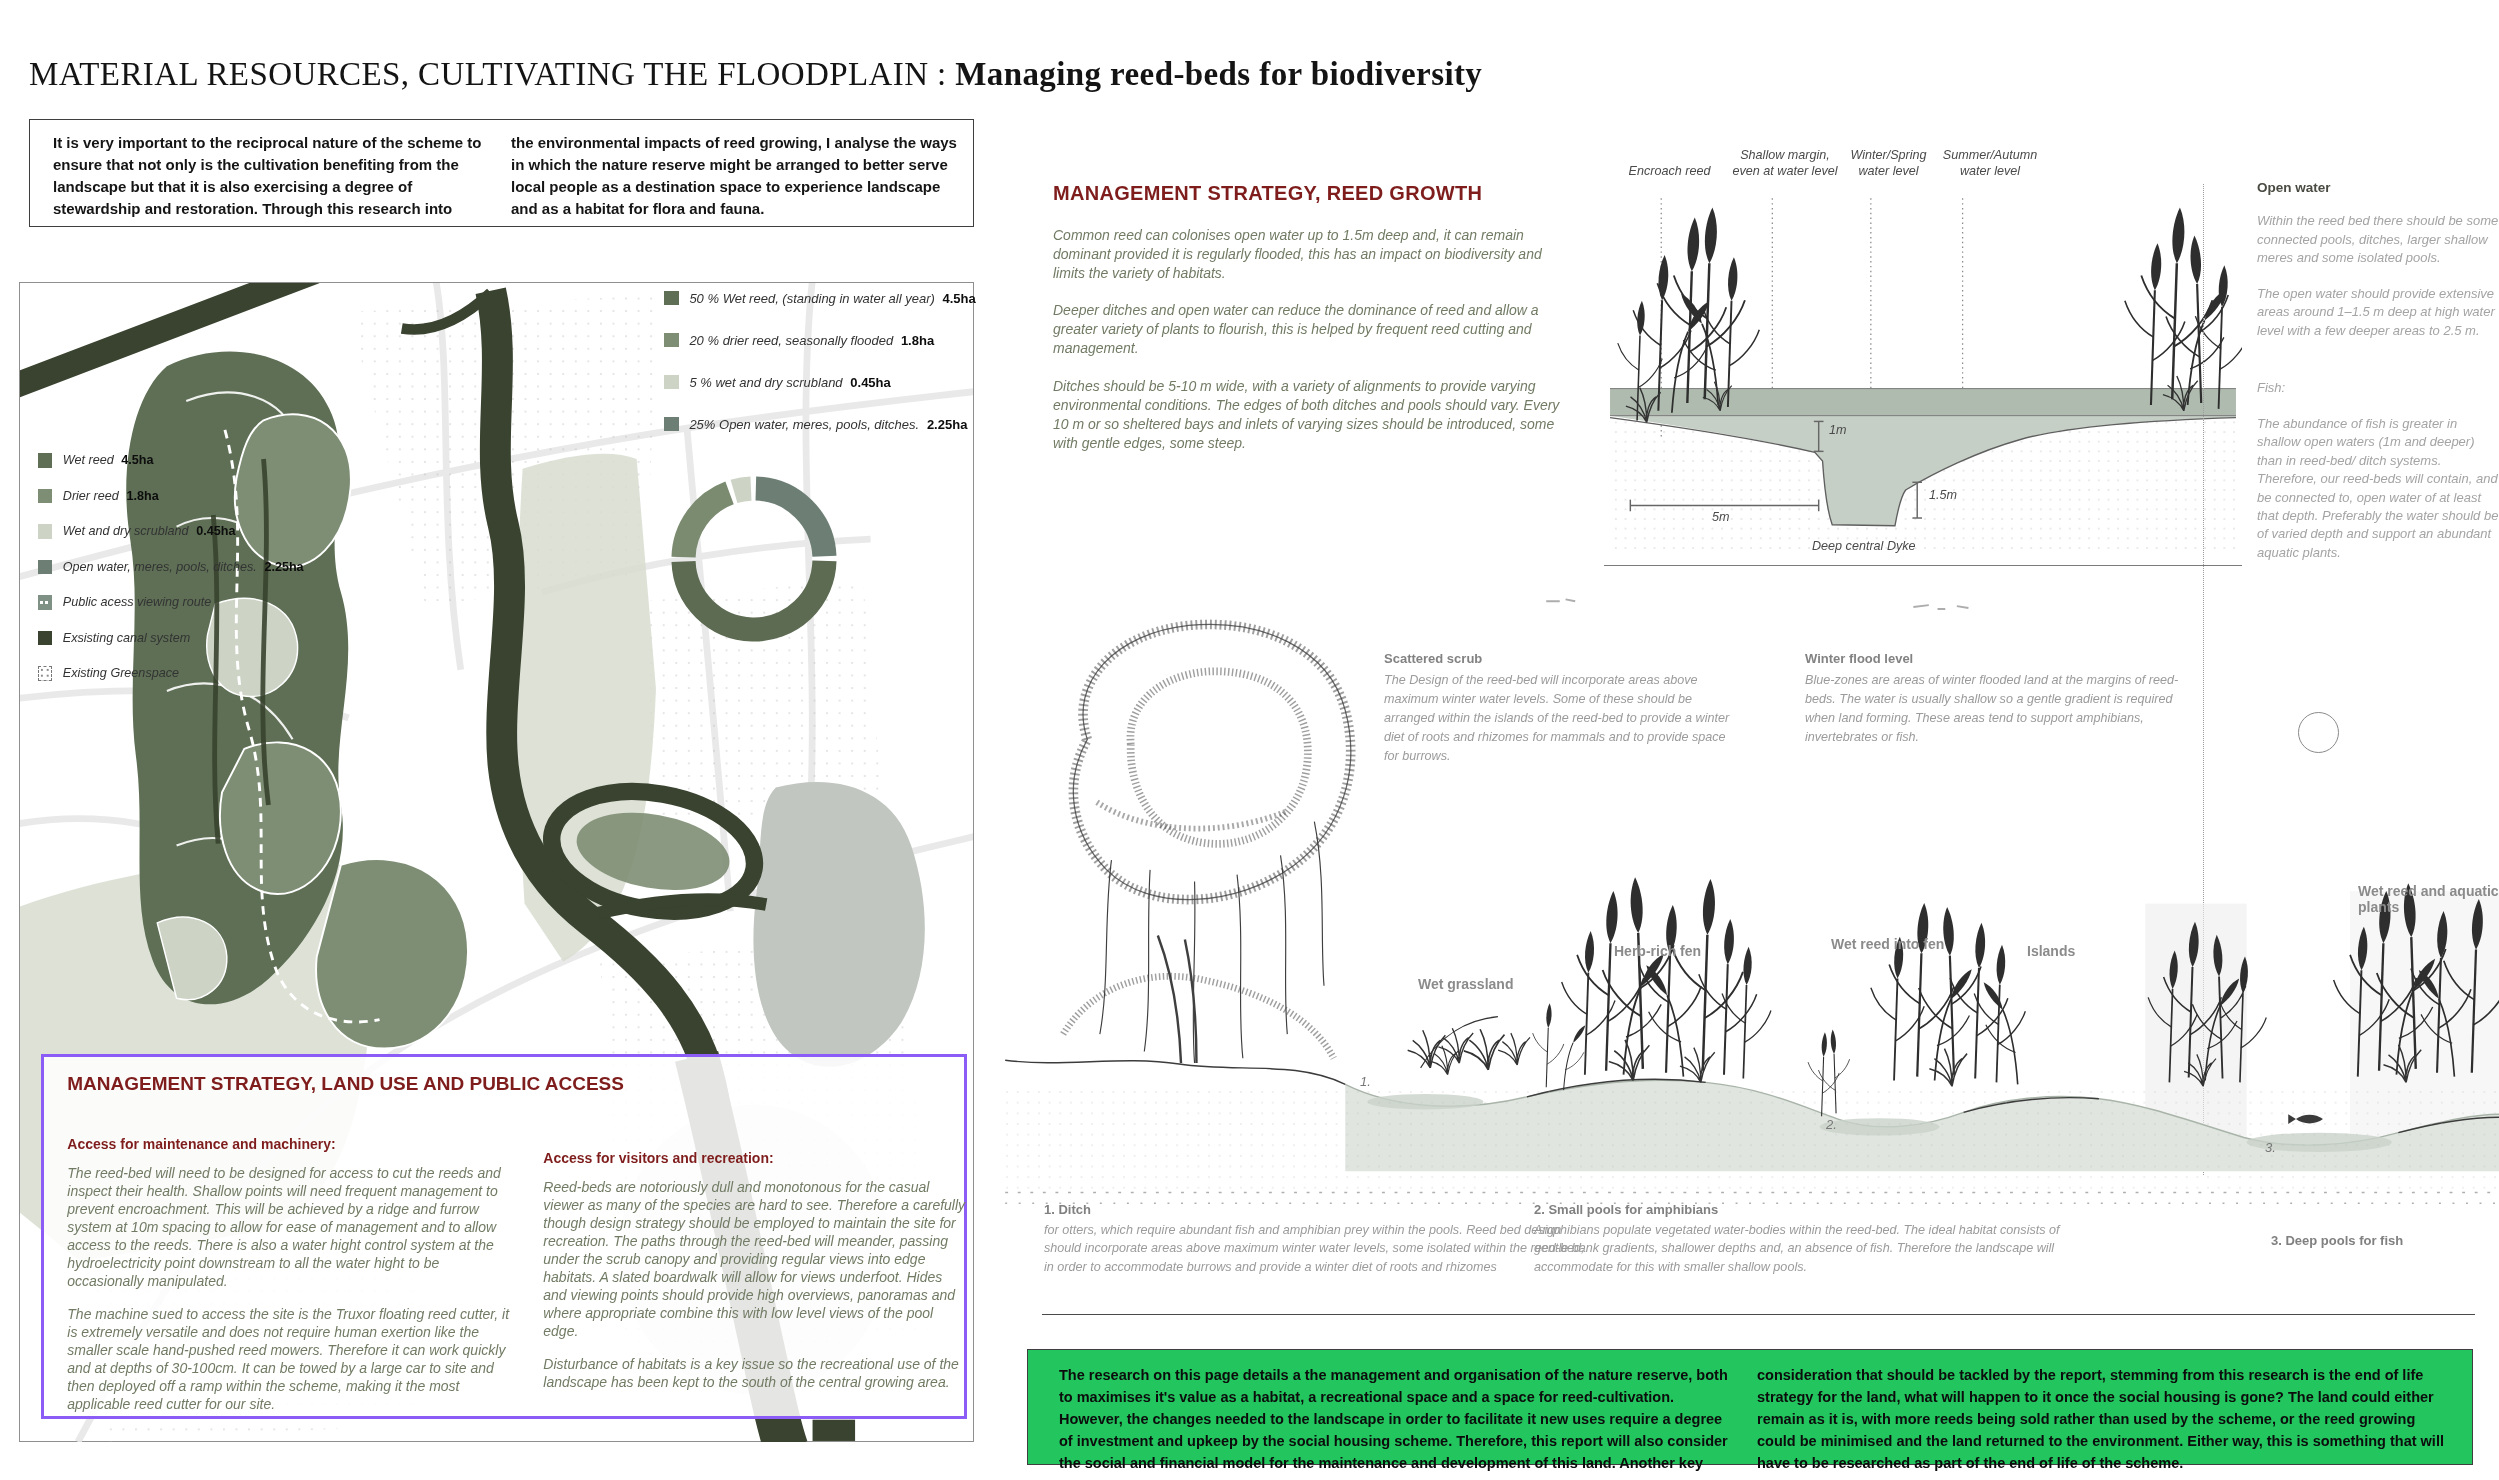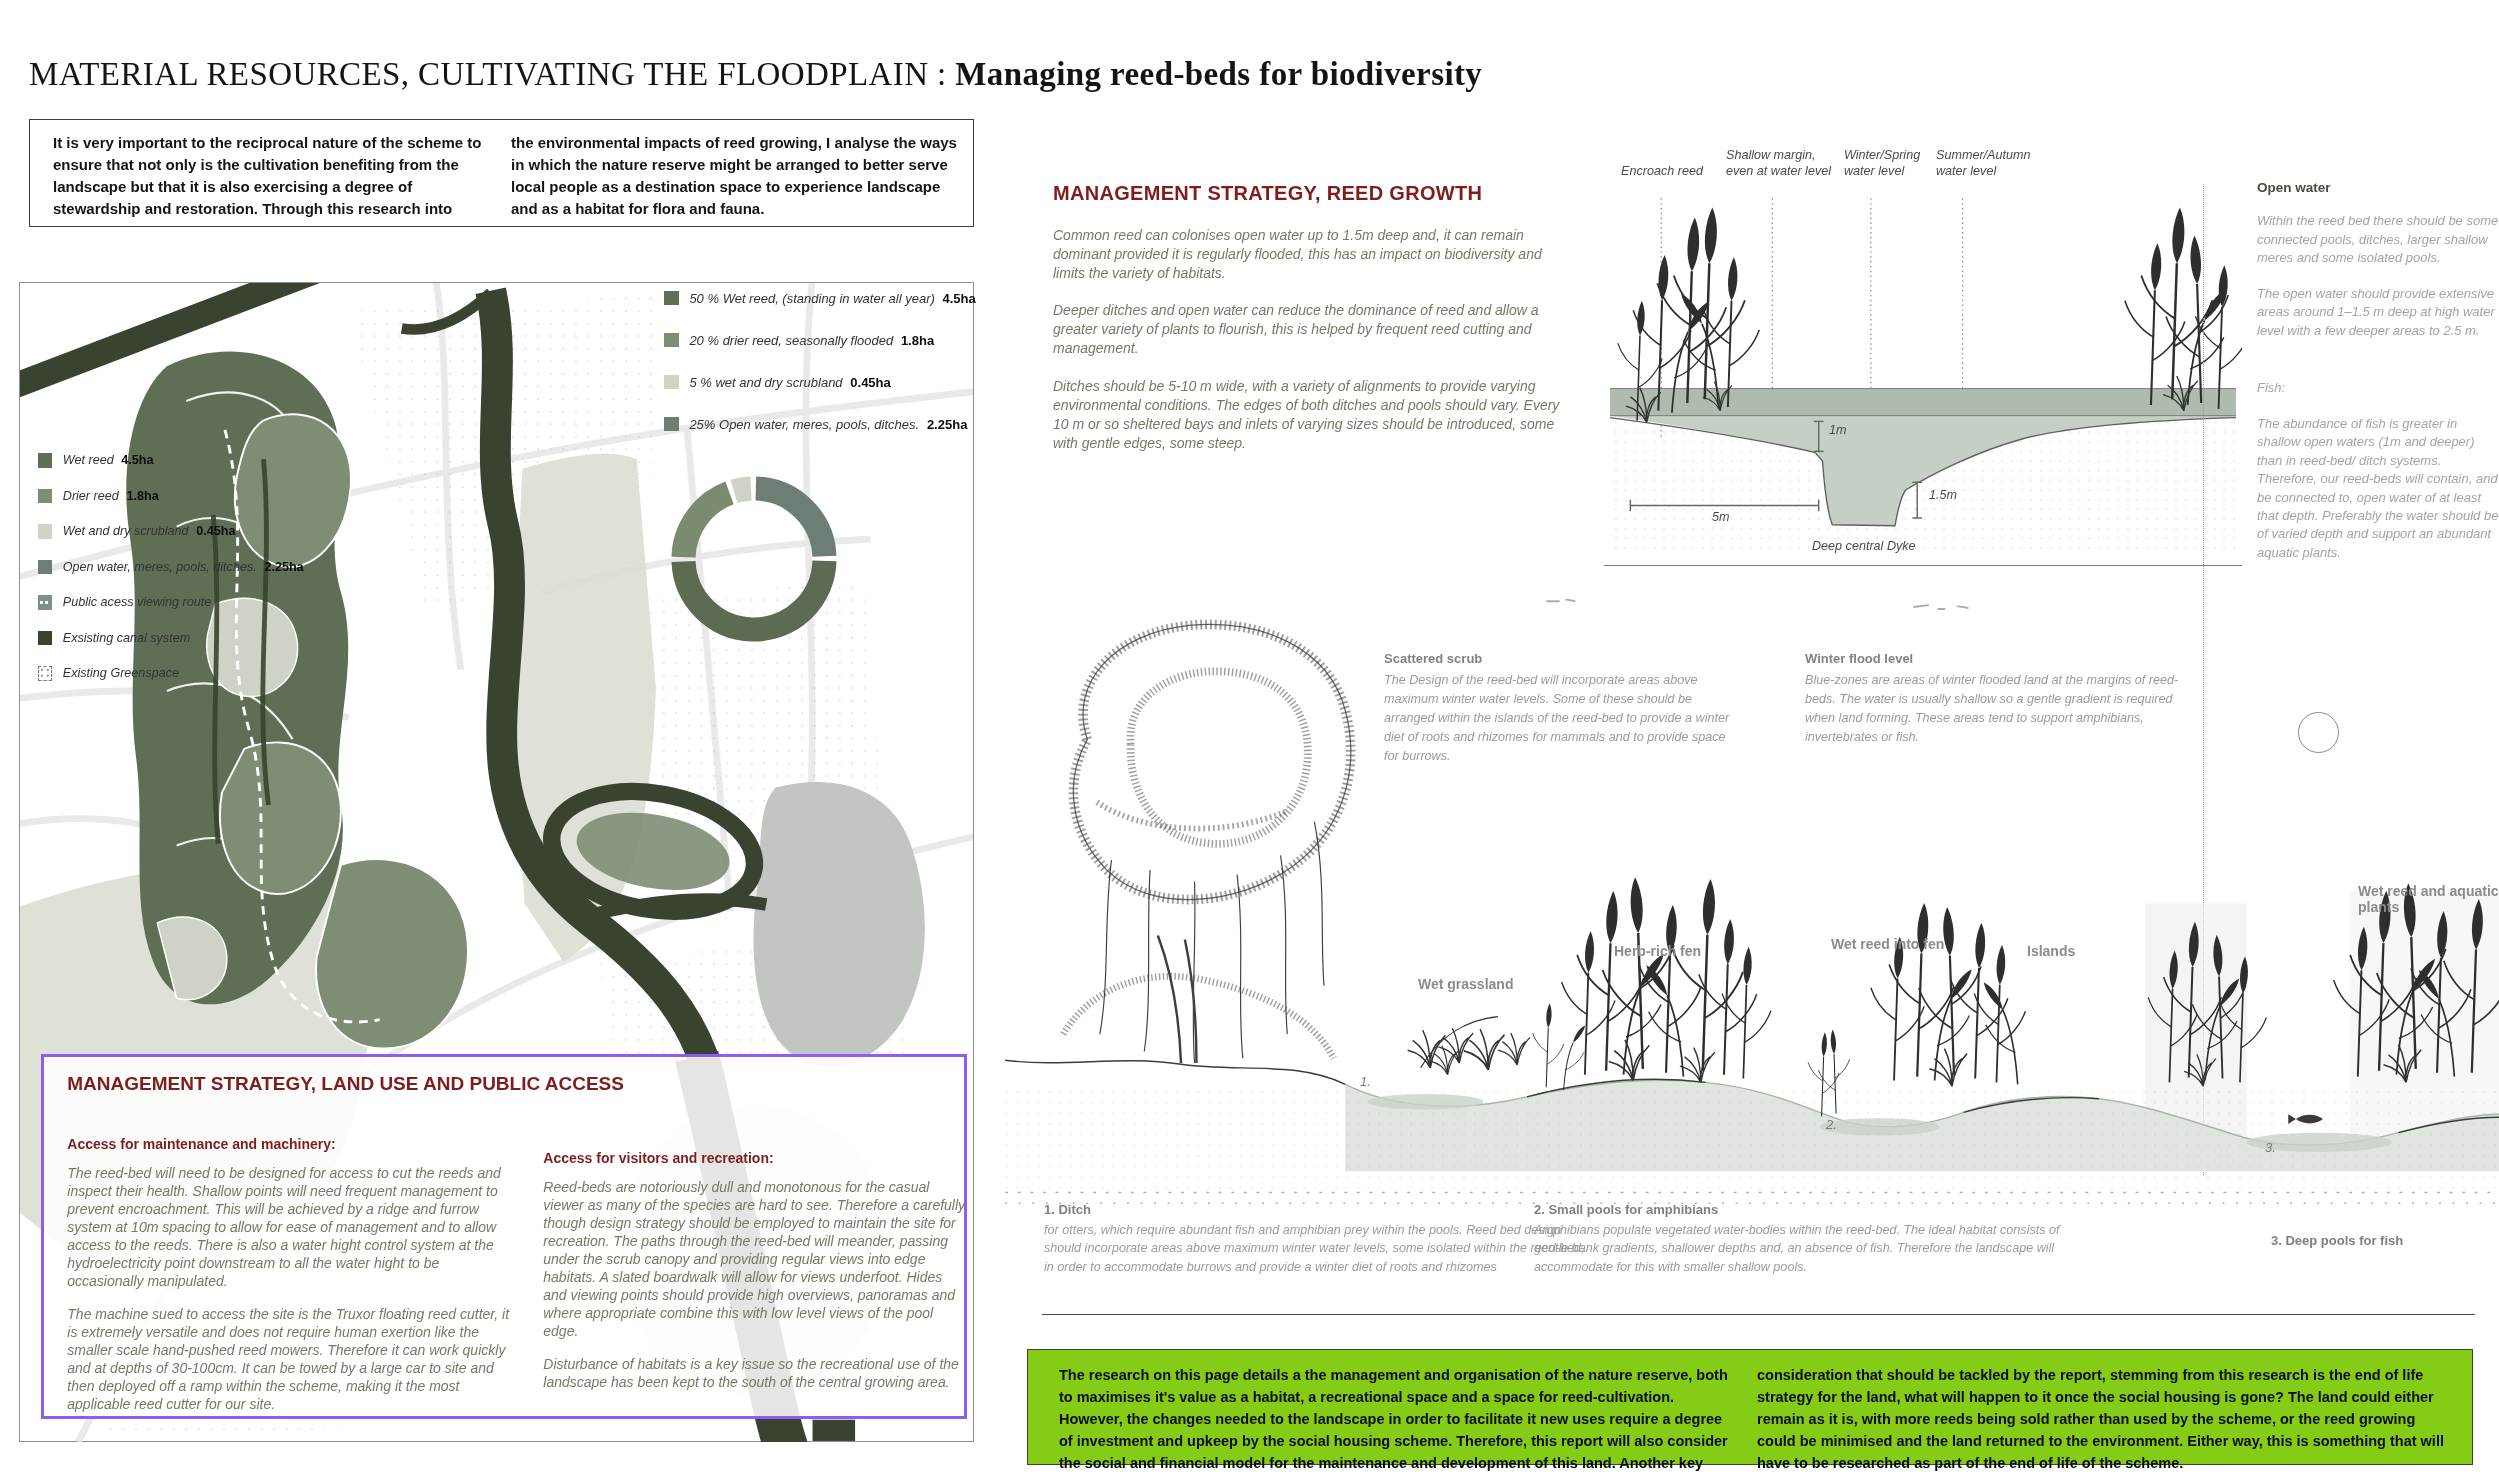--- a/index.html
+++ b/index.html
@@ -34,21 +34,21 @@
   .mgmt-col-r{left:499px;top:93px;width:425px;}
   .mgmt-sub{font-weight:bold;margin:0 0 11.6px 0;}
   .mgmt-col p.body{margin:0 0 15.5px 0;font-style:italic;line-height:18px;}
   
   .reed-growth{left:1053px;top:182px;width:509px;}
   .reed-growth h2{margin:0 0 21px 0;font-size:20px;letter-spacing:0.3px;}
   .reed-growth p{margin:0 0 18.4px 0;font-size:14px;font-style:italic;line-height:19px;}
   .green-h{color:#7f1d1d;}
   .green-body{color:#717b64;}
   
-  .xl{position:absolute;font-size:12.6px;font-style:italic;color:#4a4a4a;line-height:15.5px;}
+  .xl{position:absolute;font-size:12.6px;font-style:italic;color:#4a4a4a;line-height:15.5px;text-align:center;}
   .rule-x{left:1604px;top:565px;width:638px;border-top:1px solid #7a7a7a;height:0;}
   .dotted-div{left:2203px;top:184px;height:991px;width:0;border-left:1.9px dotted #9c9c9c;}
   .circle-marker{left:2298px;top:712px;width:41px;height:41px;border:1.9px solid #8a8a8a;border-radius:50%;box-sizing:border-box;}
   
   .open-water{left:2257px;top:180px;width:243px;}
   .open-water h3{margin:0 0 17.4px 0;font-size:13.5px;color:#4b4b43;}
   .open-water p{margin:0 0 17.4px 0;font-size:13px;font-style:italic;color:#a4a4a4;line-height:18.4px;}
   .open-water .fish{margin-top:39px;}
   
   .gcol{position:absolute;}
@@ -61,21 +61,21 @@
   .marker{position:absolute;font-size:13px;font-style:italic;color:#787878;}
   
   .anno{position:absolute;}
   .anno h5{margin:0 0 3.9px 0;font-size:13px;color:#808080;}
   .anno p{margin:0;font-size:12.6px;font-style:italic;color:#9b9b9b;line-height:18.4px;}
   .a1{left:1044px;top:1202px;width:541px;}
   .a2{left:1534px;top:1202px;width:553px;}
   .a3{left:2271px;top:1233px;width:222px;}
   .sep-line{left:1042px;top:1314px;width:1433px;height:0;border-top:1px solid #4a4a4a;}
   
-  .conc-box{left:1027px;top:1349px;width:1446px;height:116px;border:1px solid #3f3f3f;box-sizing:border-box;background:#84cc16;}
+  .conc-box{left:1027px;top:1349px;width:1446px;height:116px;border:1px solid #3f3f3f;box-sizing:border-box;background:#22c55e;}
   .conc-box p{position:absolute;top:13.5px;margin:0;font-size:14.5px;font-weight:bold;line-height:22px;color:#0c0c0c;}
   .conc-c1{left:31px;width:678px;}
   .conc-c2{left:729px;width:694px;}
 </style>
 </head>
 <body>
 
 <svg width="0" height="0" style="position:absolute" aria-hidden="true">
   <defs>
     <g id="reedstalk">

